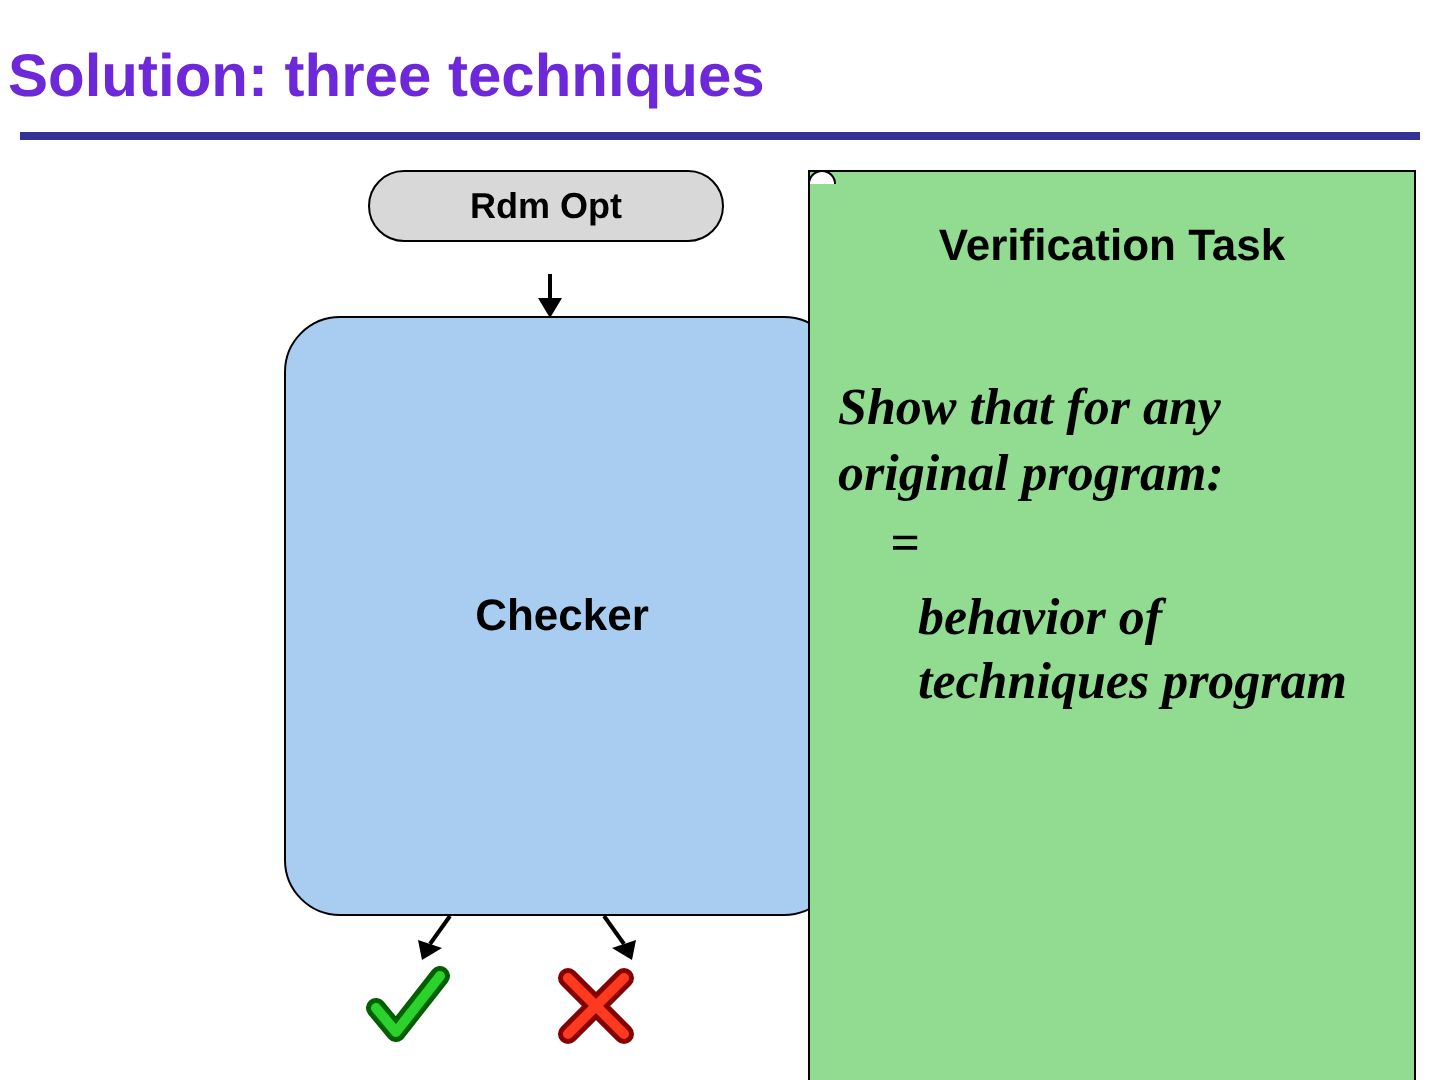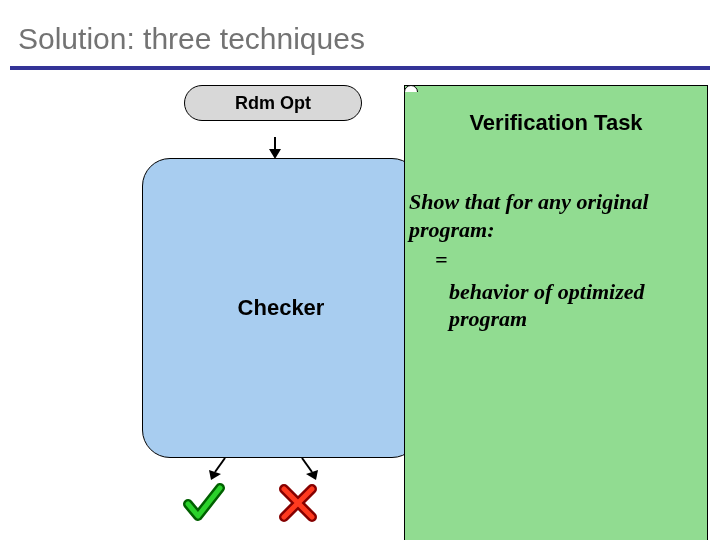--- a/index.html
+++ b/index.html
@@ -6,25 +6,25 @@
   body {
     width: 720px;
     height: 540px;
     background: #fff;
     font-family: Arial, Helvetica, sans-serif;
     position: relative;
     overflow: hidden;
   }
   .title {
     position: absolute;
-    left: 18px;
+    left: 4px;
     top: 22px;
     font-size: 30px;
-    color: #737373;
-    font-weight: 400;
+    color: #6d28d9;
+    font-weight: 700;
   }
   .title-underline {
     position: absolute;
     left: 10px;
     top: 66px;
     width: 700px;
     height: 4px;
     background: #333397;
   }
   .rdm-box {
@@ -115,23 +115,23 @@
   .verif-title {
     font-weight: bold;
     font-size: 22px;
     text-align: center;
     margin-top: 24px;
   }
   .verif-body {
     font-family: "Times New Roman", Times, serif;
     font-style: italic;
     font-weight: bold;
-    font-size: 22px;
+    font-size: 26px;
     line-height: 1.25;
-    padding: 0 4px;
+    padding: 0 14px;
     margin-top: 52px;
   }
   .verif-indent {
     padding-left: 40px;
     margin-top: 4px;
   }
   .verif-eq {
     padding-left: 26px;
     margin-top: 3px;
   }
@@ -175,15 +175,15 @@
   <path d="M6 6 L34 34 M34 6 L6 34" stroke="#ff3a1f" stroke-width="5" stroke-linecap="round"></path>
 </svg>
 
 <div class="verif-panel">
   <div class="scroll-curl-top"></div>
   <div class="scroll-curl-bot"></div>
   <div class="verif-title">Verification Task</div>
   <div class="verif-body">
     <div>Show that for any original program:</div>
     <div class="verif-eq">=</div>
-    <div class="verif-indent">behavior of optimized program</div>
+    <div class="verif-indent">behavior of techniques program</div>
   </div>
 </div>
 
 </body></html>

